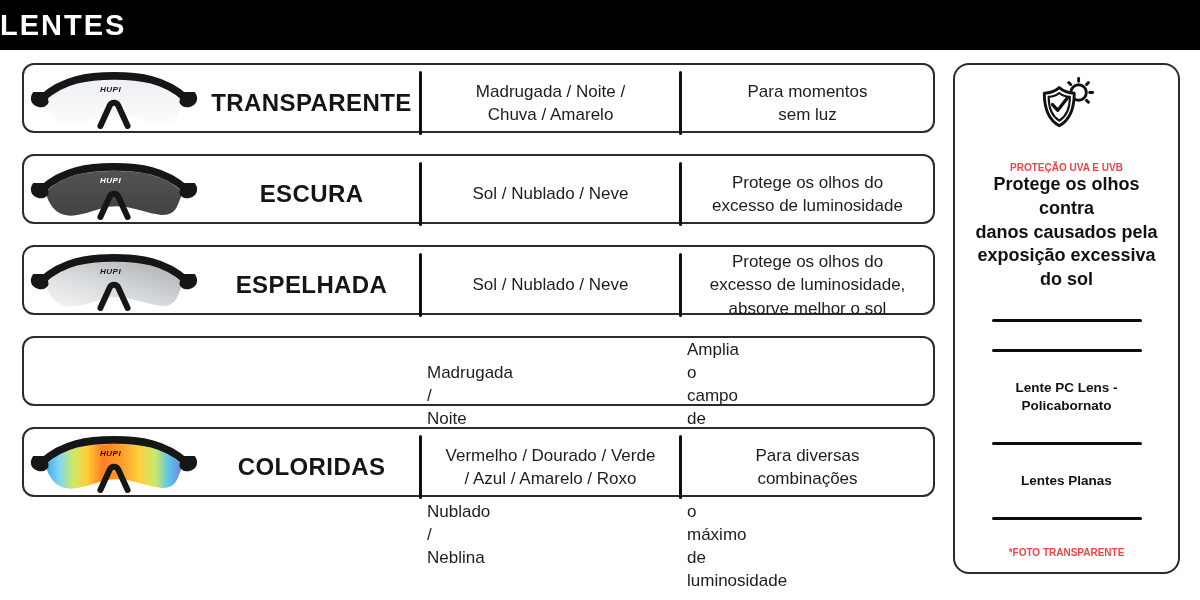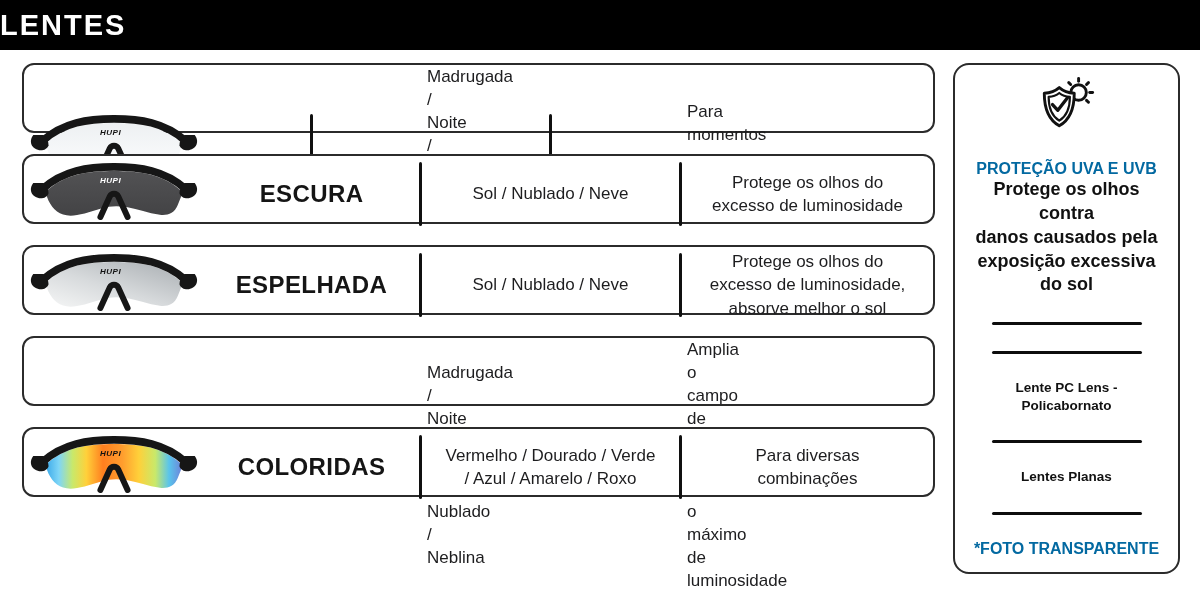--- a/index.html
+++ b/index.html
@@ -39,21 +39,21 @@
     text-align:center; font-size:17px; line-height:1.36; color:#1d1d1f;
     white-space:pre-line; padding:0 8px;
   }
   
   .sidebar {
     width:227px; height:511px; border:2px solid #2b2b2b; border-radius:16px;
     background:#fff; display:flex; flex-direction:column; align-items:center;
     justify-content:space-between; padding:12px 12px 14px; text-align:center;
   }
   .sb-icon svg { width:62px; height:58px; display:block; }
-  .sb-title { font-size:16px; font-weight:700; color:#0369a1; }
+  .sb-title { font-size:10px; font-weight:700; color:#ef4444; }
   .sb-text  { font-size:18px; font-weight:700; line-height:1.32; color:#111; white-space:pre-line; }
   .sb-item  { font-size:13.5px; font-weight:700; line-height:1.32; color:#111; white-space:pre-line; }
   .sb-divider { width:150px; height:3px; background:#0d0d0d; border-radius:2px; flex:none; }
 </style>
 </head>
 <body>
 
 <svg width="0" height="0" style="position:absolute" aria-hidden="true">
   <defs id="lens-defs">
       <linearGradient id="g-transparente" x1="0" y1="0" x2="0" y2="1">
@@ -99,20 +99,21 @@
     <div class="glasses">
       <svg viewBox="0 0 200 88">
         <path class="lens" d="M19,42 C42,20 72,17 100,17 C128,17 158,20 181,42 L175,57 C171,67 163,69.5 154,68.5 C140,66.5 128,61.5 116,59.5 C105,57.8 95,57.8 85,61 C72,65 58,69.5 49,69.5 C36,69.5 28,62 23,52 Z" fill="url(#g-transparente)"></path>
         <path fill="none" stroke="#161616" stroke-width="9" stroke-linecap="round" d="M16,38 C40,16 70,12 100,12 C130,12 160,16 184,38"></path>
         <path fill="#161616" d="M5,31 C1,36 1,43 7,47 C13,51 21,49 23,43 C23,39 21,34 17,31 Z"></path>
         <path fill="#161616" d="M195,31 C199,36 199,43 193,47 C187,51 179,49 177,43 C177,39 179,34 183,31 Z"></path>
         <path fill="none" stroke="#161616" stroke-width="7" stroke-linecap="round" d="M84,71 L95,47 C97,42.5 103,42.5 105,47 L116,71"></path>
         <text class="brand-text" x="96" y="31" text-anchor="middle" fill="#111111">HUPI</text>
       </svg>
     </div>
+    <div class="label">TRANSPARENTE</div>
     <div class="vdiv"></div>
     <div class="cell">Madrugada / Noite /
 Chuva / Amarelo</div>
     <div class="vdiv"></div>
     <div class="cell">Para momentos
 sem luz</div>
   </div>
 
   <div class="row">
     <div class="glasses">

